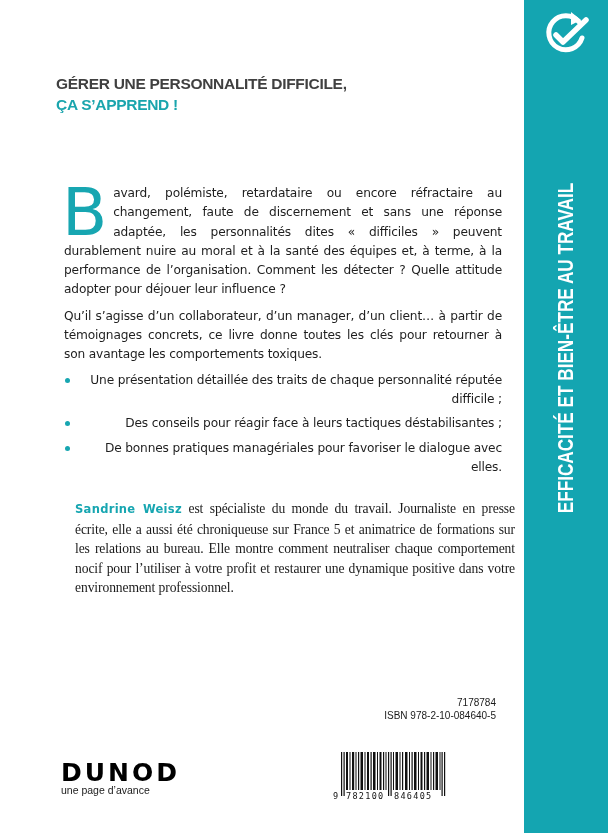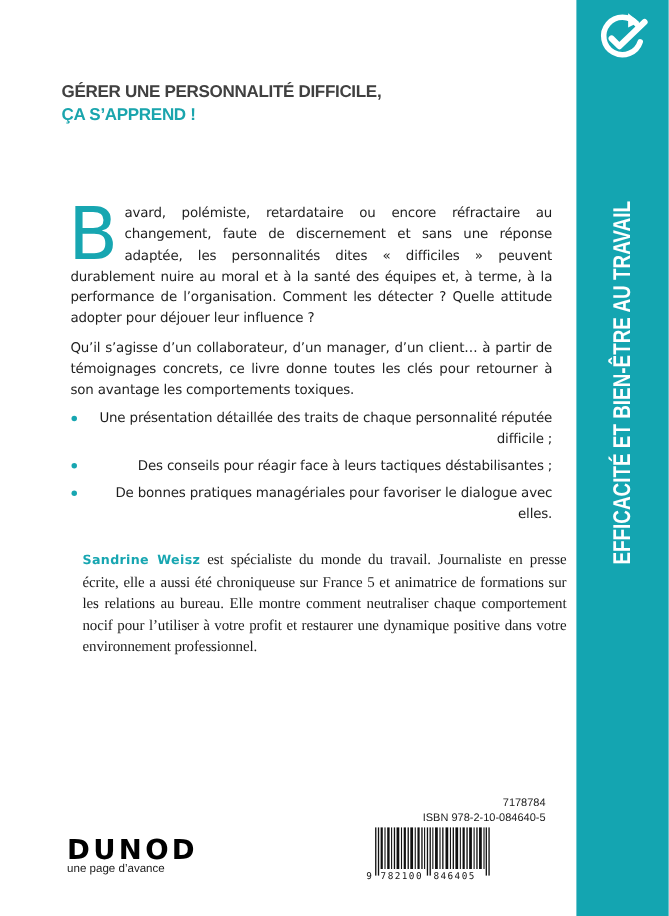--- a/index.html
+++ b/index.html
@@ -59,21 +59,21 @@
     .publisher { position: absolute; left: 61px; top: 762px; }
     .publisher .logo {
       font-family: "DejaVu Sans", sans-serif; font-weight: bold; font-size: 25px;
       letter-spacing: 3px; color: #000000; line-height: 22px;
     }
     .publisher .tagline {
       font-family: "Liberation Sans", sans-serif; font-size: 10.5px; color: #1a1a1a; line-height: 12px;
     }
 
     .codes {
-      position: absolute; right: 112px; top: 724px; text-align: right;
+      position: absolute; right: 112px; top: 696px; text-align: right;
       font-family: "Liberation Sans", sans-serif; font-size: 10px; line-height: 13px; color: #1a1a1a;
     }
     .barcode-wrap { position: absolute; left: 333px; top: 752px; width: 125px; height: 50px; }
     .barcode-wrap svg { width: 125px; height: 50px; display: block; }
   </style>
 </head>
 <body>
 
 <div class="band">
   <svg class="band-logo" viewBox="0 0 52 52">

